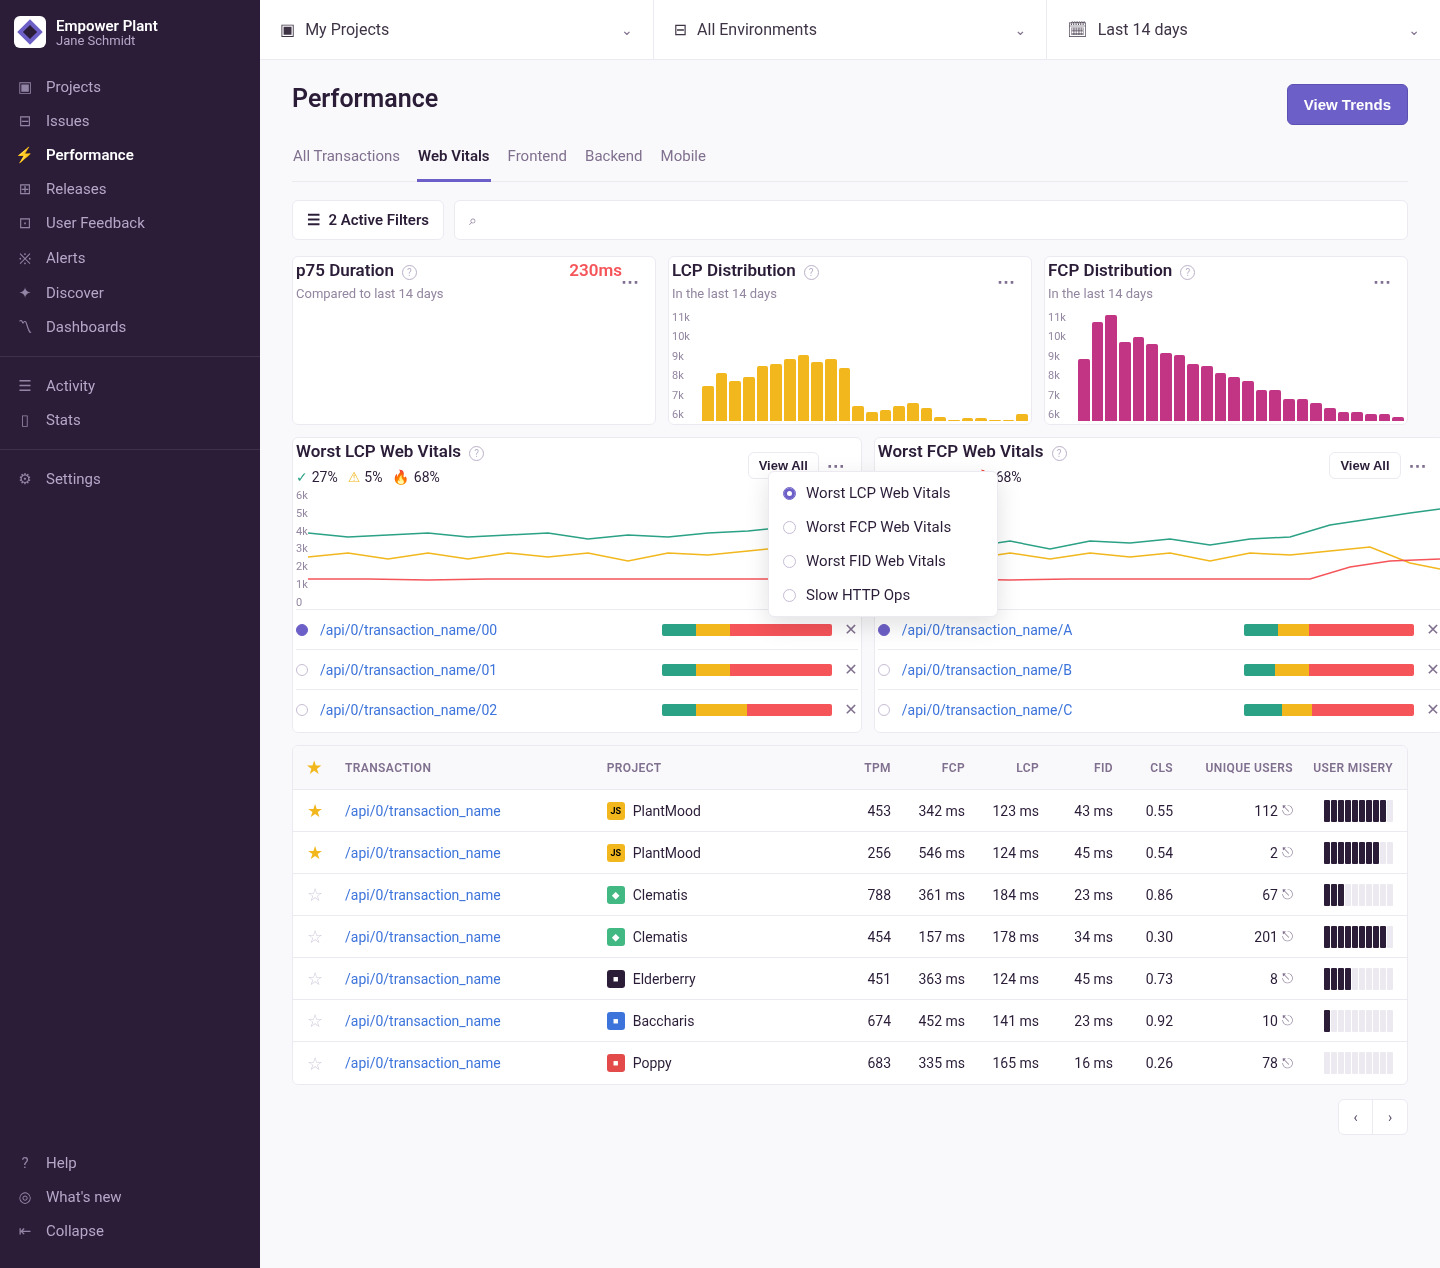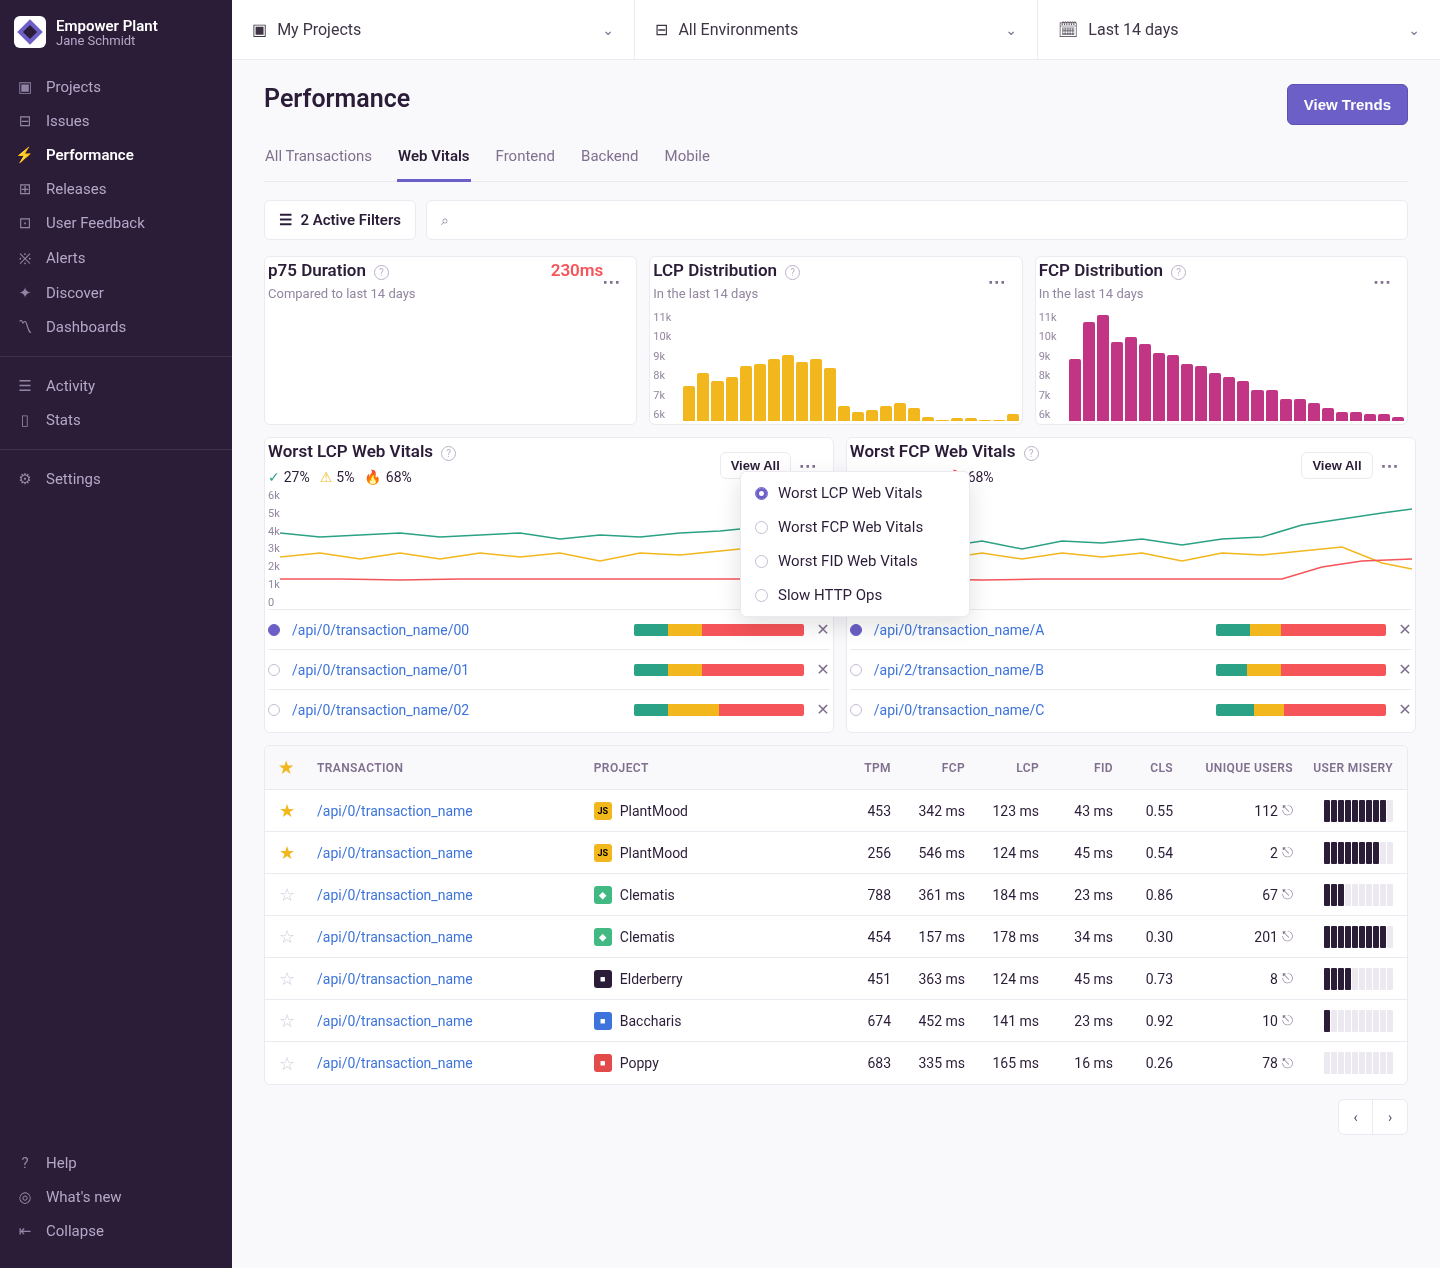--- a/index.html
+++ b/index.html
@@ -1,18 +1,18 @@
 <!DOCTYPE html>
 <html><head>
 <meta charset="utf-8">
 <style>
 * { margin:0; padding:0; box-sizing:border-box; }
 body { font-family: -apple-system, BlinkMacSystemFont, "Segoe UI", Roboto, sans-serif; background:#fff; color:#2B1D38; font-size:14px; width:1440px; height:1268px; overflow:hidden; display:flex; }
 
-.sidebar { width:232px; background:#2B1D38; color:#B5A7C8; display:flex; flex-direction:column; flex-shrink:0; height:100vh; }
+.sidebar { width:260px; background:#2B1D38; color:#B5A7C8; display:flex; flex-direction:column; flex-shrink:0; height:100vh; }
 .sb-header { display:flex; align-items:center; padding:16px 14px 18px; gap:10px; }
 .logo-box { width:32px; height:32px; border-radius:6px; background:#fff; display:flex; align-items:center; justify-content:center; }
 .logo-inner { width:18px; height:18px; background:#6C5FC7; transform:rotate(45deg); position:relative; }
 .logo-inner::after { content:""; position:absolute; inset:4px; background:#2B1D38; transform:rotate(0deg); }
 .org-name { font-weight:600; color:#fff; font-size:15px; }
 .user-name { font-size:13px; color:#B5A7C8; margin-top:-2px;}
 .sb-nav { list-style:none; padding:4px 0; }
 .sb-nav li { display:flex; align-items:center; gap:10px; padding:8px 14px; cursor:pointer; font-size:15px; }
 .sb-nav li.active { color:#fff; font-weight:600; }
 .sb-nav li .icon { width:22px; text-align:center; opacity:.75; flex-shrink:0;}
@@ -24,21 +24,21 @@
 .main { flex:1; background:#F9F8FA; display:flex; flex-direction:column; overflow:hidden;}
 .topbar { height:60px; background:#fff; display:flex; border-bottom:1px solid #ECE9F1; }
 .top-select { flex:1; display:flex; align-items:center; justify-content:space-between; padding:0 20px; border-right:1px solid #ECE9F1; cursor:pointer; color:#3E3446;}
 .top-select:last-child { border-right:none; }
 .top-select .l { display:flex; align-items:center; gap:10px; font-size:16px; }
 .chev { color:#80708F; }
 .content { flex:1; overflow:auto; padding:0 32px 32px; }
 .page-head { display:flex; align-items:flex-start; justify-content:space-between; padding-top:24px; }
 .page-title { font-size:25px; font-weight:600; color:#2B1D38; }
 .btn-primary { background:#6C5FC7; color:#fff; border:none; border-radius:6px; padding:11px 16px; font-size:15px; font-weight:600; cursor:pointer; border:1px solid #5C50B3;}
-.tabs { display:flex; gap:24px; margin-top:22px; border-bottom:1px solid #ECE9F1; }
+.tabs { display:flex; gap:16px; margin-top:22px; border-bottom:1px solid #ECE9F1; }
 .tabs .tab { padding:0 1px 14px; color:#80708F; cursor:pointer; font-size:15px; }
 .tabs .tab.active { color:#2B1D38; font-weight:600; border-bottom:3px solid #6C5FC7; margin-bottom:-1px;}
 .filter-row { display:flex; gap:10px; margin-top:18px; }
 .filter-btn { display:flex; align-items:center; gap:8px; border:1px solid #ECE9F1; background:#fff; border-radius:6px; padding:10px 14px; font-weight:600; cursor:pointer; font-size:15px;}
 .filter-input { flex:1; border:1px solid #ECE9F1; background:#fff; border-radius:6px; padding:10px 14px; display:flex; align-items:center; gap:8px; color:#9386A0;}
 .filter-input input { flex:1; border:none; outline:none; font-size:15px; }
 
 .cards3 { display:grid; grid-template-columns:1fr 1fr 1fr; gap:12px; margin-top:16px; }
 .card { background:#fff; border:1px solid #ECE9F1; border-radius:6px; padding:3px; position:relative; }
 .card-head { display:flex; align-items:baseline; gap:8px; }
@@ -448,21 +448,21 @@
       <span class="name">/api/0/transaction_name/A</span>
       <span class="seg">
         <span style="background:#2BA185;width:20%"></span>
         <span style="background:#F1B71C;width:18%"></span>
         <span style="background:#F55459;width:62%"></span>
       </span>
       <span class="x-ic">✕</span>
             </div>
             <div class="tx-row">
               <span class="rad "></span>
-      <span class="name">/api/2/transaction_name/B</span>
+      <span class="name">/api/0/transaction_name/B</span>
       <span class="seg">
         <span style="background:#2BA185;width:18%"></span>
         <span style="background:#F1B71C;width:20%"></span>
         <span style="background:#F55459;width:62%"></span>
       </span>
       <span class="x-ic">✕</span>
             </div>
             <div class="tx-row">
               <span class="rad "></span>
       <span class="name">/api/0/transaction_name/C</span>

